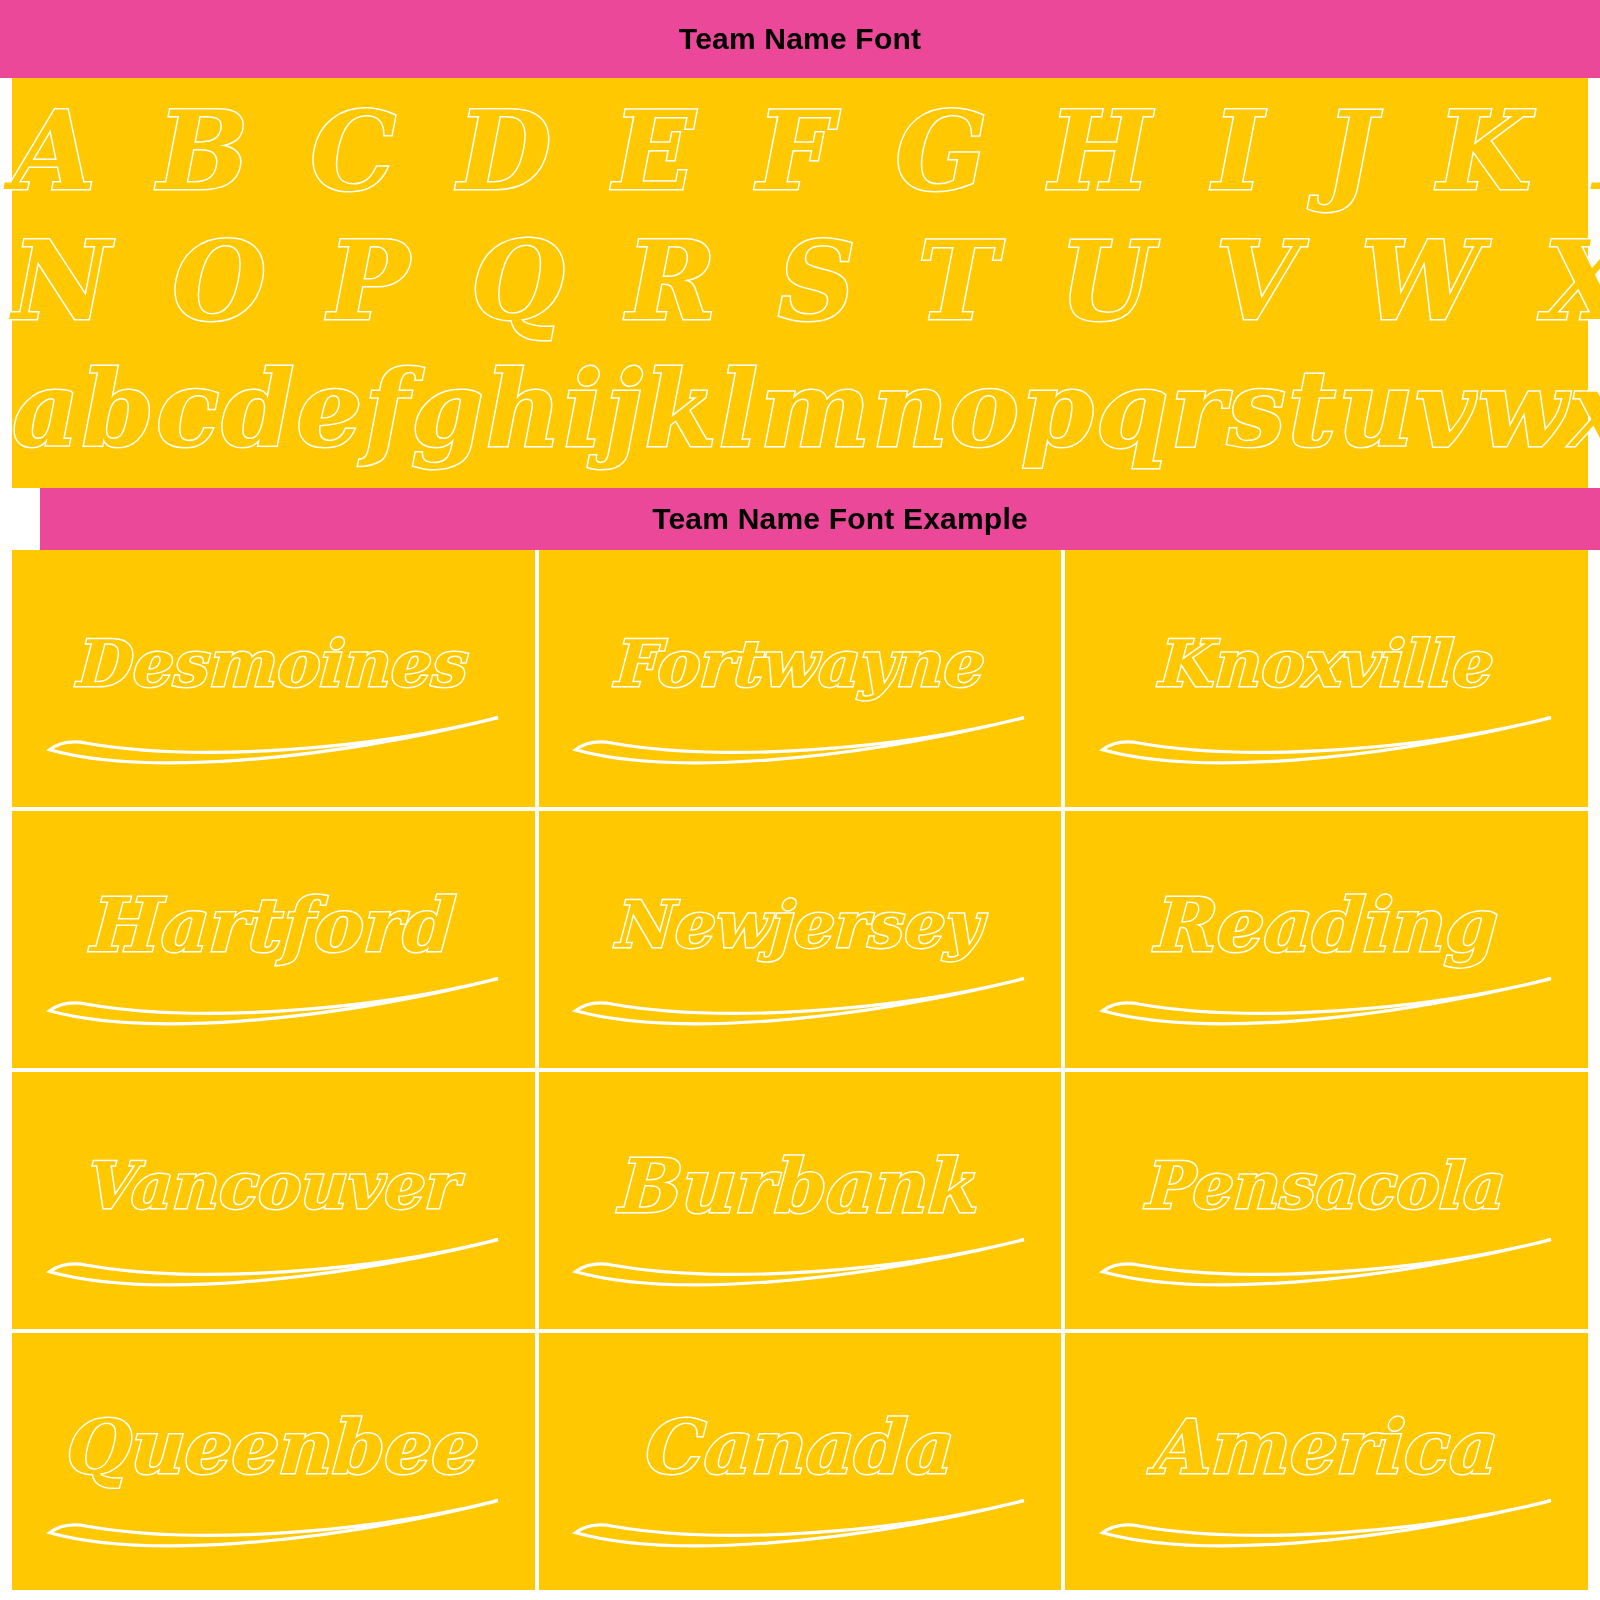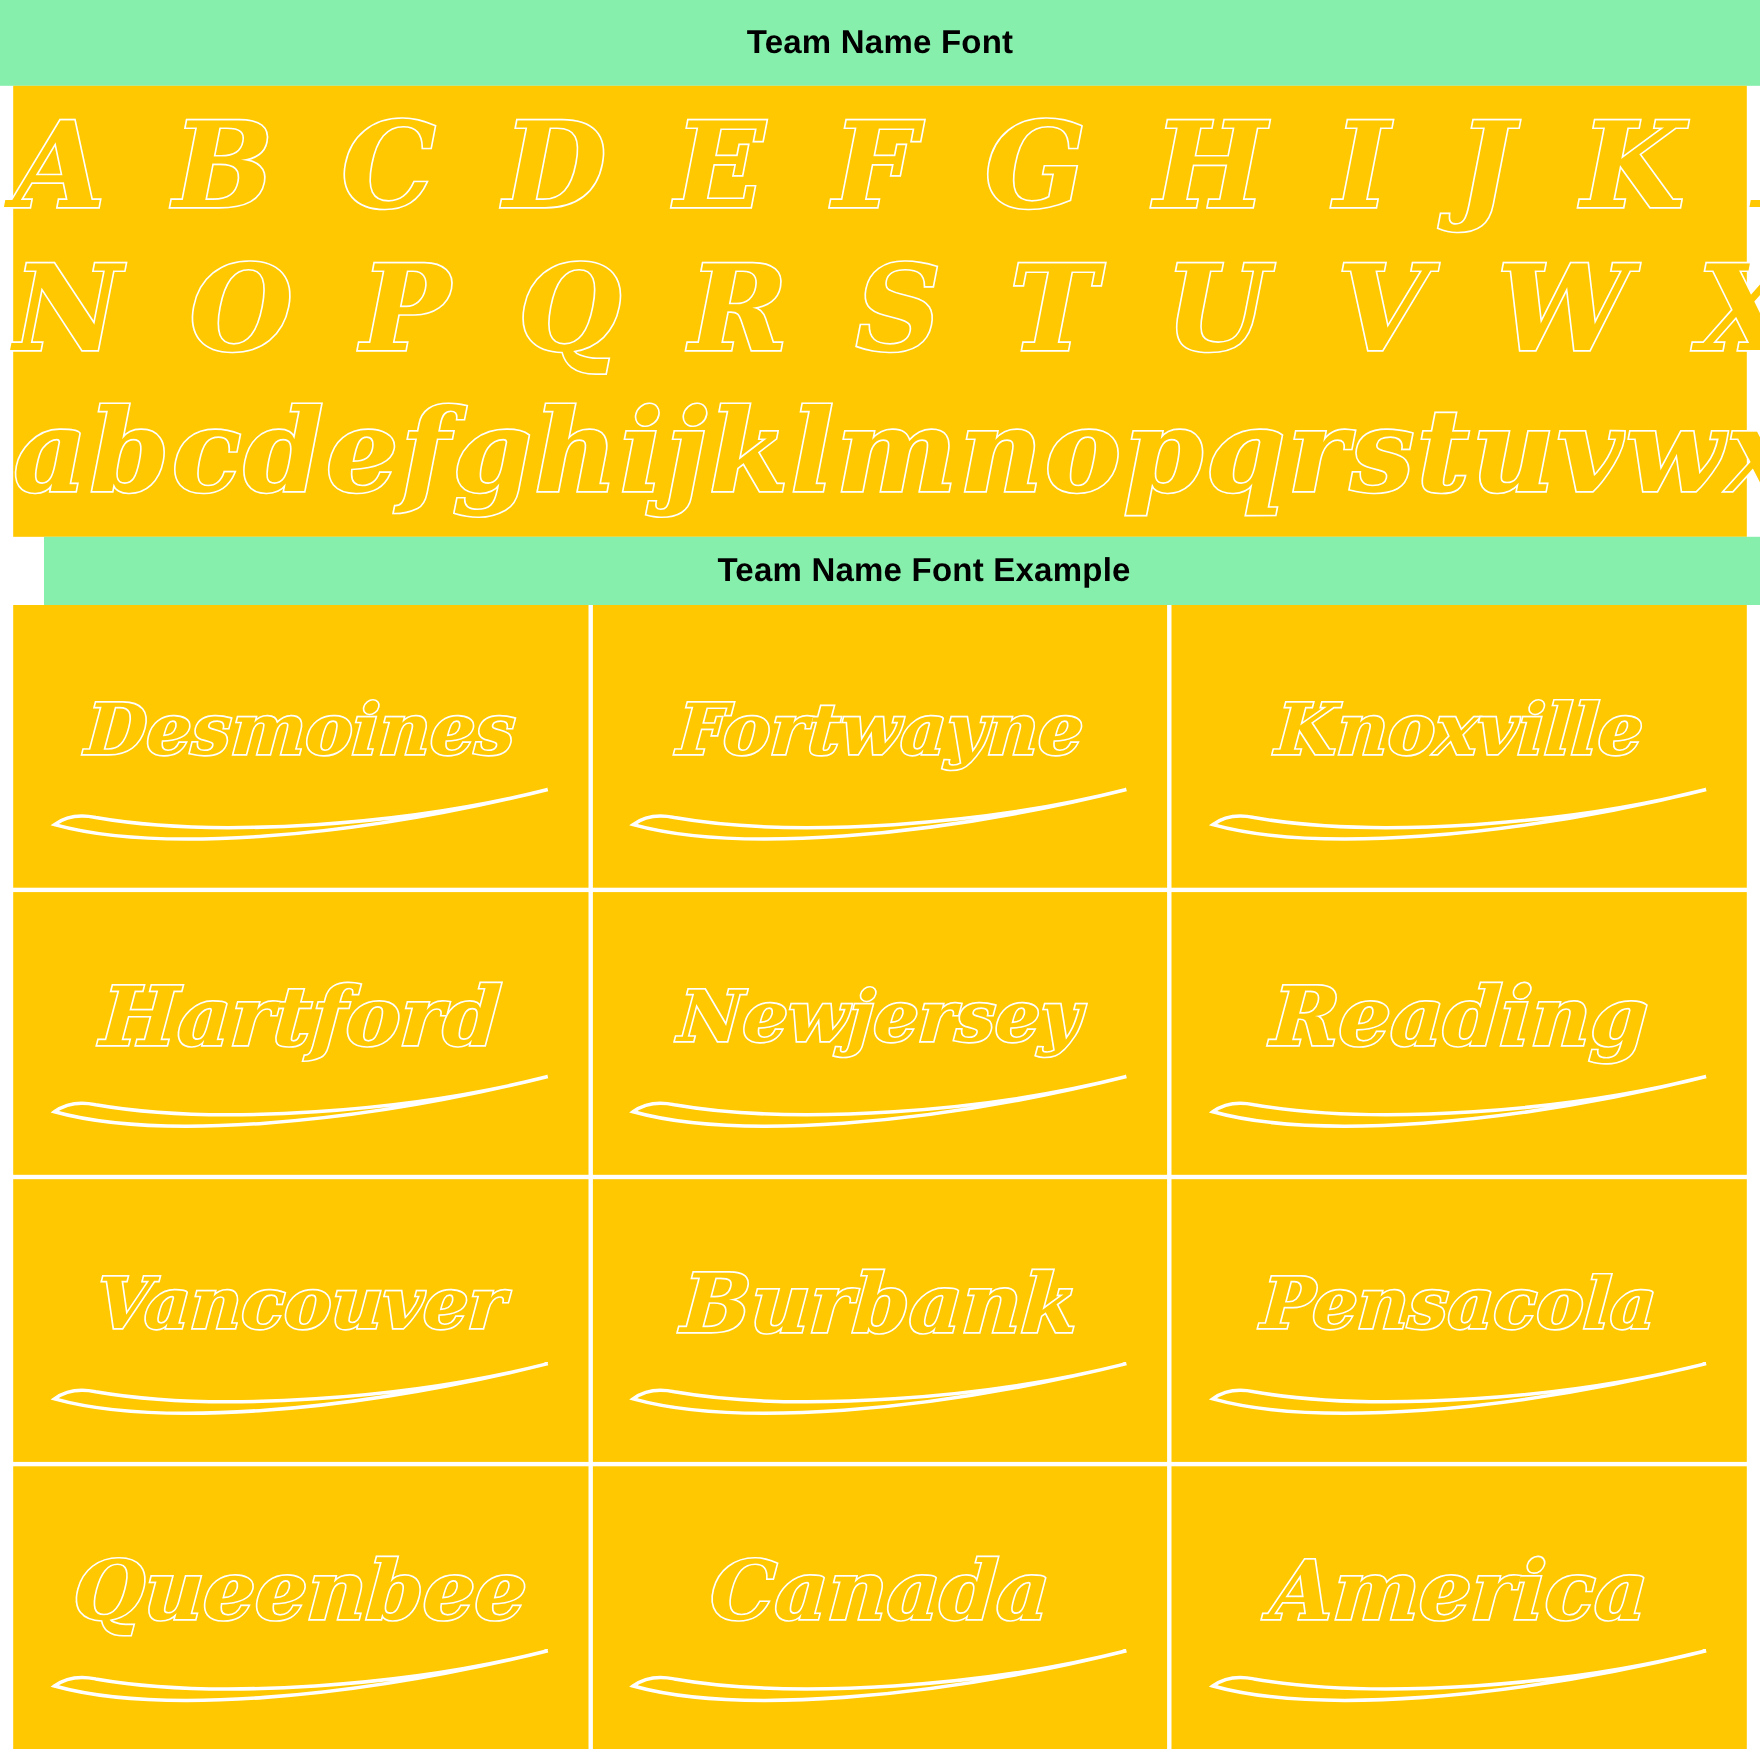--- a/index.html
+++ b/index.html
@@ -17,21 +17,21 @@
     position: relative;
     width: 1600px;
     height: 1600px;
     background: #ffffff;
     box-sizing: border-box;
   }
 
   
   .header-bar {
     width: 100%;
-    background: #86efac;
+    background: #ec4899;
     text-align: center;
     font-weight: bold;
     color: #000000;
     letter-spacing: 0.2px;
   }
   .header-bar.top {
     height: 78px;
     line-height: 78px;
     font-size: 30px;
   }

